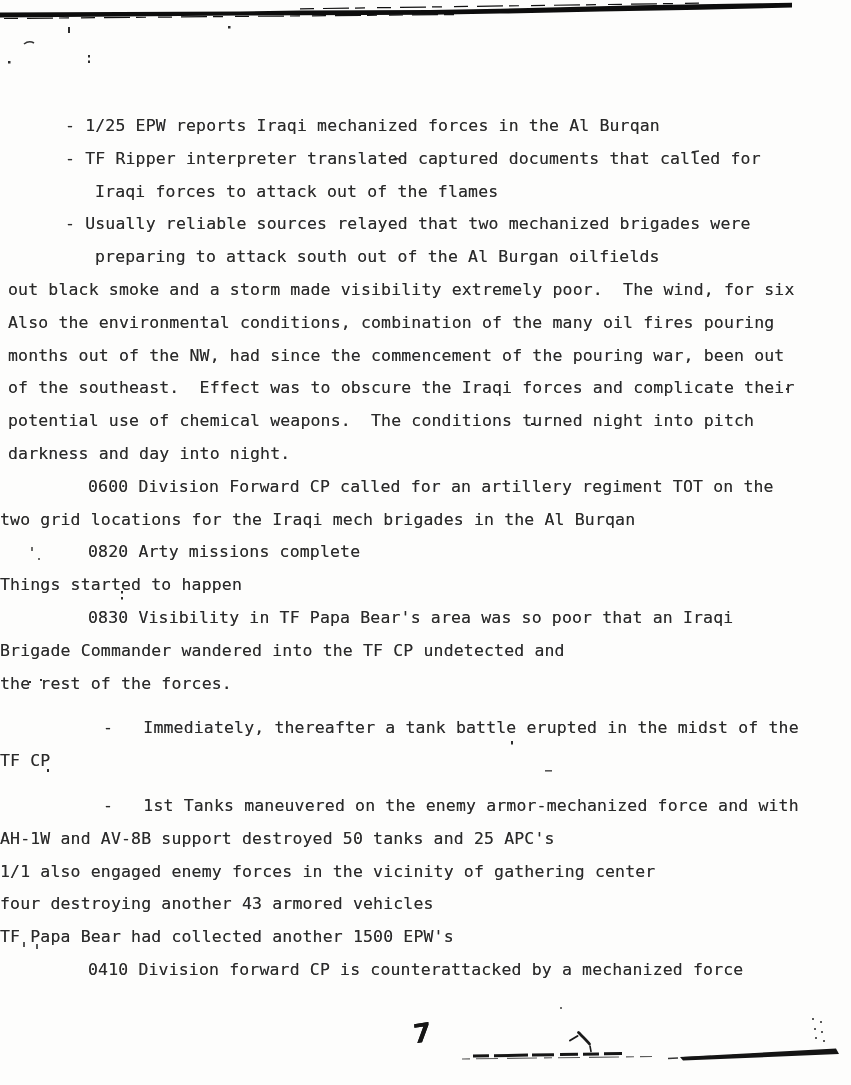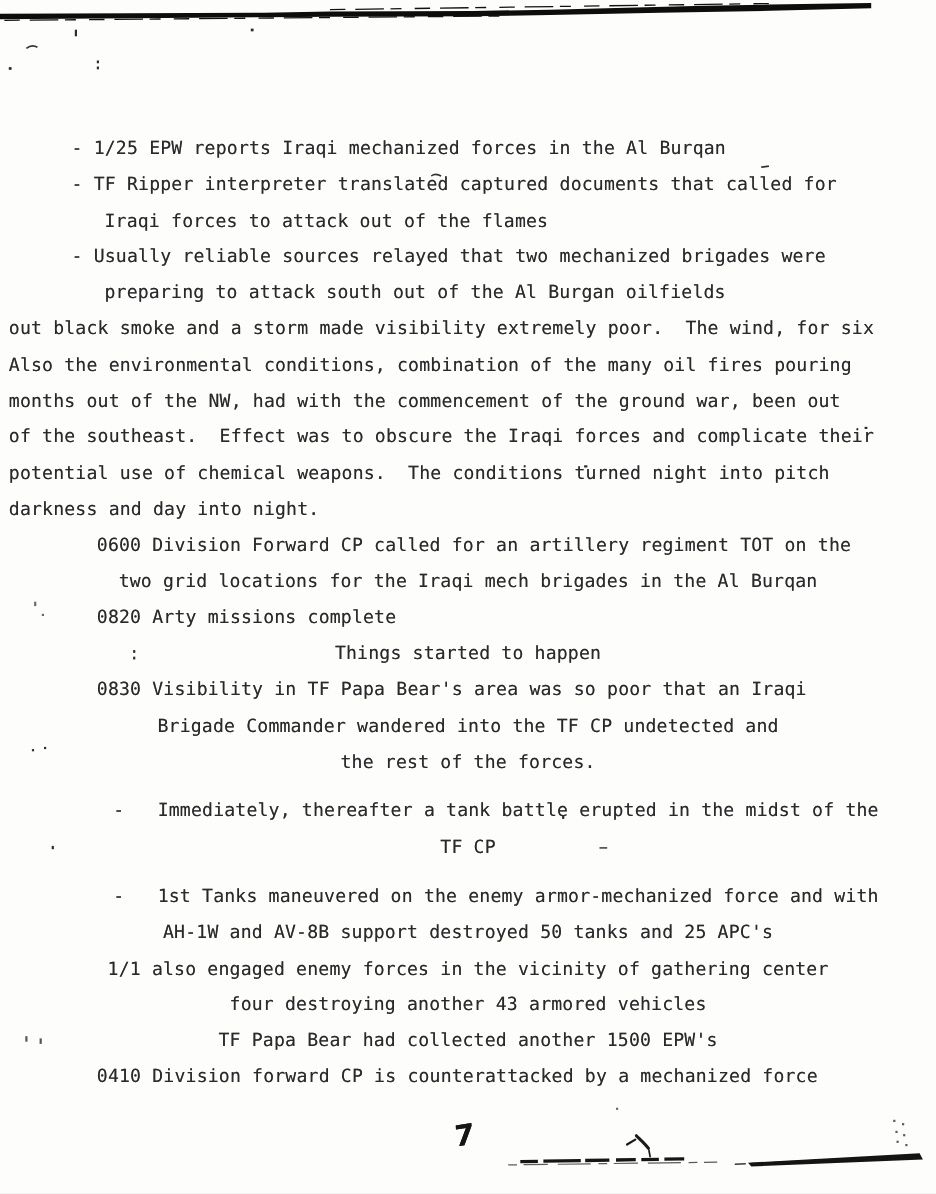--- a/index.html
+++ b/index.html
@@ -1,33 +1,33 @@
 <!DOCTYPE html>
 <html><head>
 <meta charset="utf-8">
 <style>
   html,body { margin:0; padding:0; background:#e8e8e8; }
   .page {
     position:relative; width:851px; height:1085px;
     background:#fdfdfc; overflow:hidden;
     font-family:"DejaVu Sans Mono", monospace;
   }
-  .doc { position:absolute; top:119px; left:0; width:851px; }
+  .doc { position:absolute; top:110px; left:0; width:851px; }
   .line {
     white-space:pre;
     font-size:16.5px; line-height:32.8px;
     letter-spacing:0.15px;
     color:#2a2a2a;
     text-shadow:0 0 0.6px rgba(40,40,40,0.55);
   }
   .indent-dash1 { padding-left:65px; }
   .indent-cont1 { padding-left:95px; }
   .indent-body  { padding-left:8px;  }
   .indent-time  { padding-left:88px; }
-  .indent-cont2 { text-align:center;}
+  .indent-cont2 { }
   .indent-dash2 { padding-left:103px;margin-top:12px;}
   .page-number {
     position:absolute; left:413px; top:1018px;
     font-family:"DejaVu Sans", sans-serif;
     font-size:26px; color:#161616; font-weight:bold;
     transform:rotate(-9deg) skewX(-6deg);
     text-shadow:0 0 0.5px #111;
   }
   .overlay { position:absolute; left:0; top:0; pointer-events:none; }
 </style>
@@ -37,21 +37,21 @@
 <div class="page">
 
   <div class="doc">
       <div class="line indent-dash1">- 1/25 EPW reports Iraqi mechanized forces in the Al Burqan</div>
       <div class="line indent-dash1">- TF Ripper interpreter translated captured documents that called for</div>
       <div class="line indent-cont1">Iraqi forces to attack out of the flames</div>
       <div class="line indent-dash1">- Usually reliable sources relayed that two mechanized brigades were</div>
       <div class="line indent-cont1">preparing to attack south out of the Al Burgan oilfields</div>
       <div class="line indent-body">out black smoke and a storm made visibility extremely poor.  The wind, for six</div>
       <div class="line indent-body">Also the environmental conditions, combination of the many oil fires pouring</div>
-      <div class="line indent-body">months out of the NW, had with the commencement of the ground war, been out</div>
+      <div class="line indent-body">months out of the NW, had since the commencement of the pouring war, been out</div>
       <div class="line indent-body">of the southeast.  Effect was to obscure the Iraqi forces and complicate their</div>
       <div class="line indent-body">potential use of chemical weapons.  The conditions turned night into pitch</div>
       <div class="line indent-body">darkness and day into night.</div>
       <div class="line indent-time">0600 Division Forward CP called for an artillery regiment TOT on the</div>
       <div class="line indent-cont2">two grid locations for the Iraqi mech brigades in the Al Burqan</div>
       <div class="line indent-time">0820 Arty missions complete</div>
       <div class="line indent-cont2">Things started to happen</div>
       <div class="line indent-time">0830 Visibility in TF Papa Bear's area was so poor that an Iraqi</div>
       <div class="line indent-cont2">Brigade Commander wandered into the TF CP undetected and</div>
       <div class="line indent-cont2">the rest of the forces.</div>

